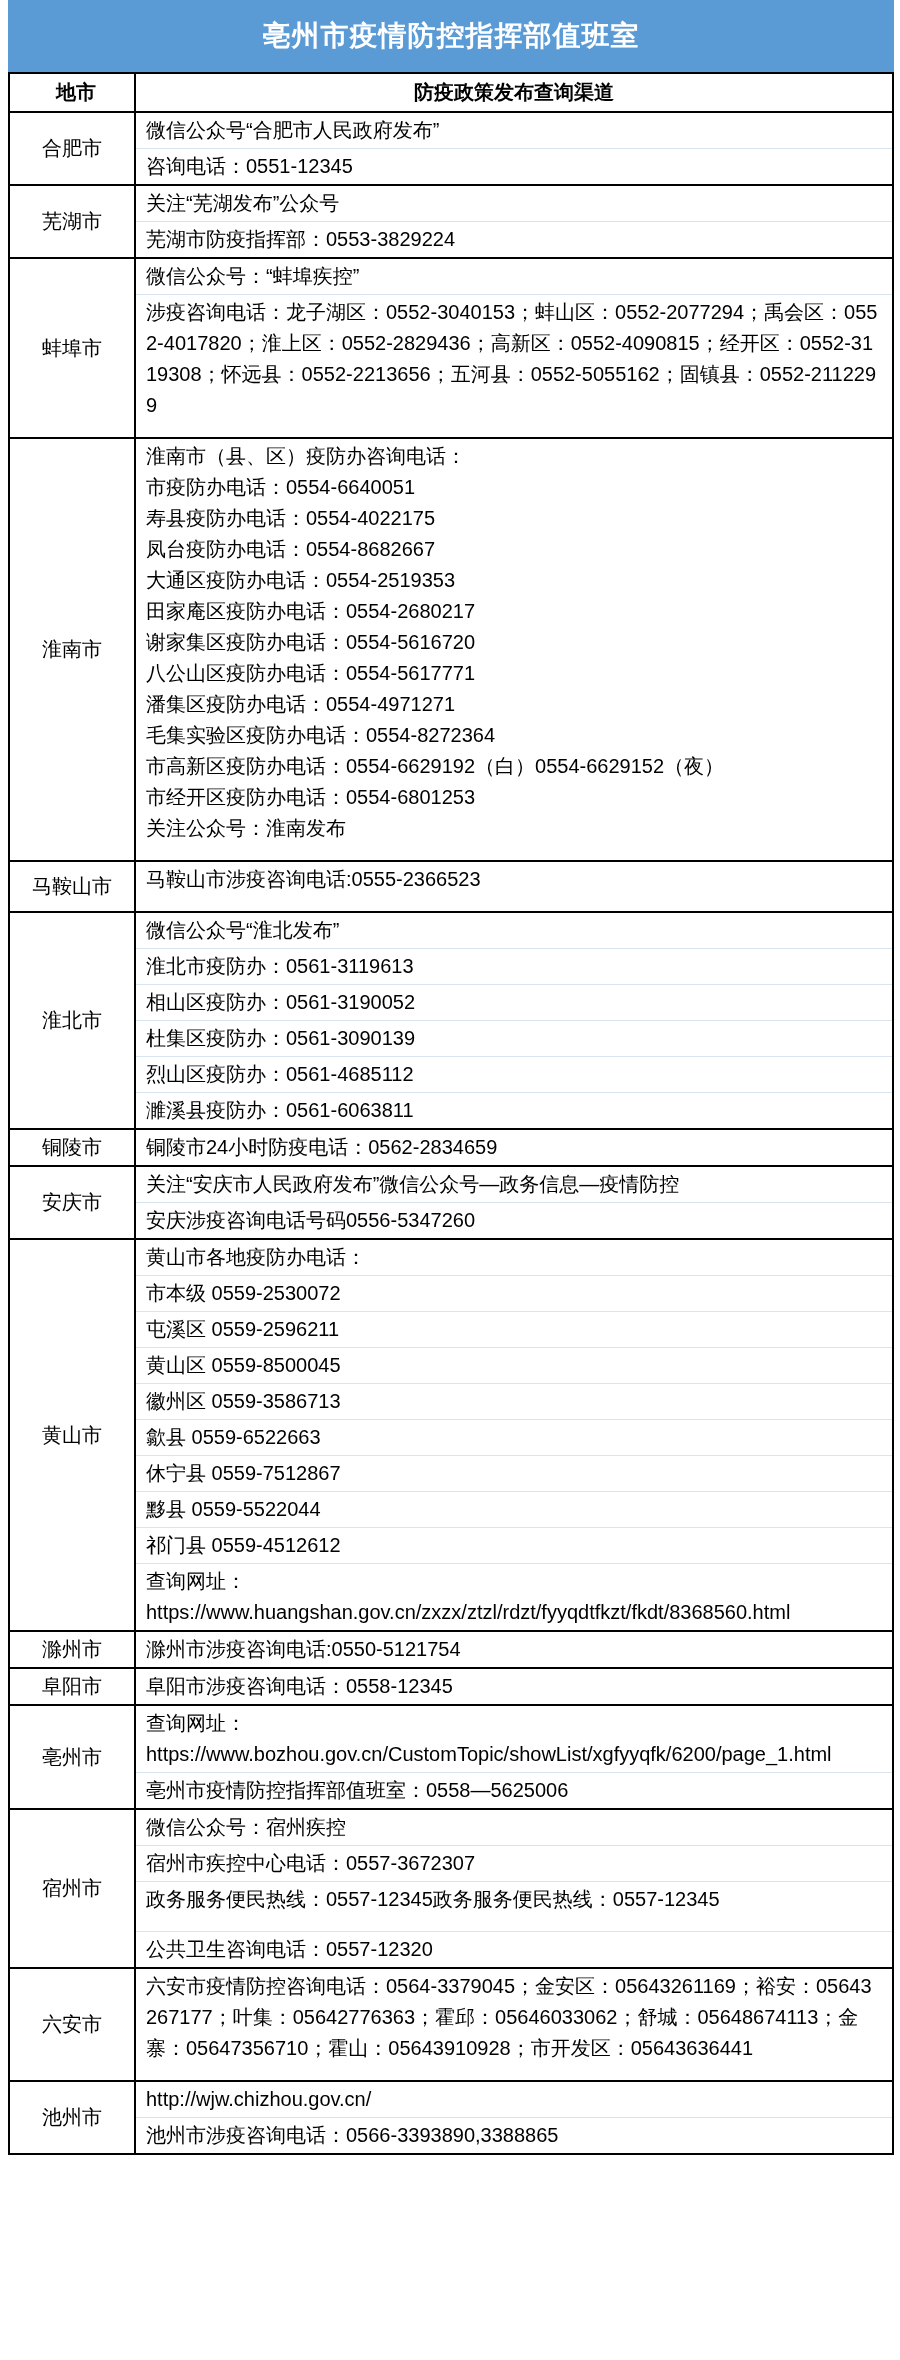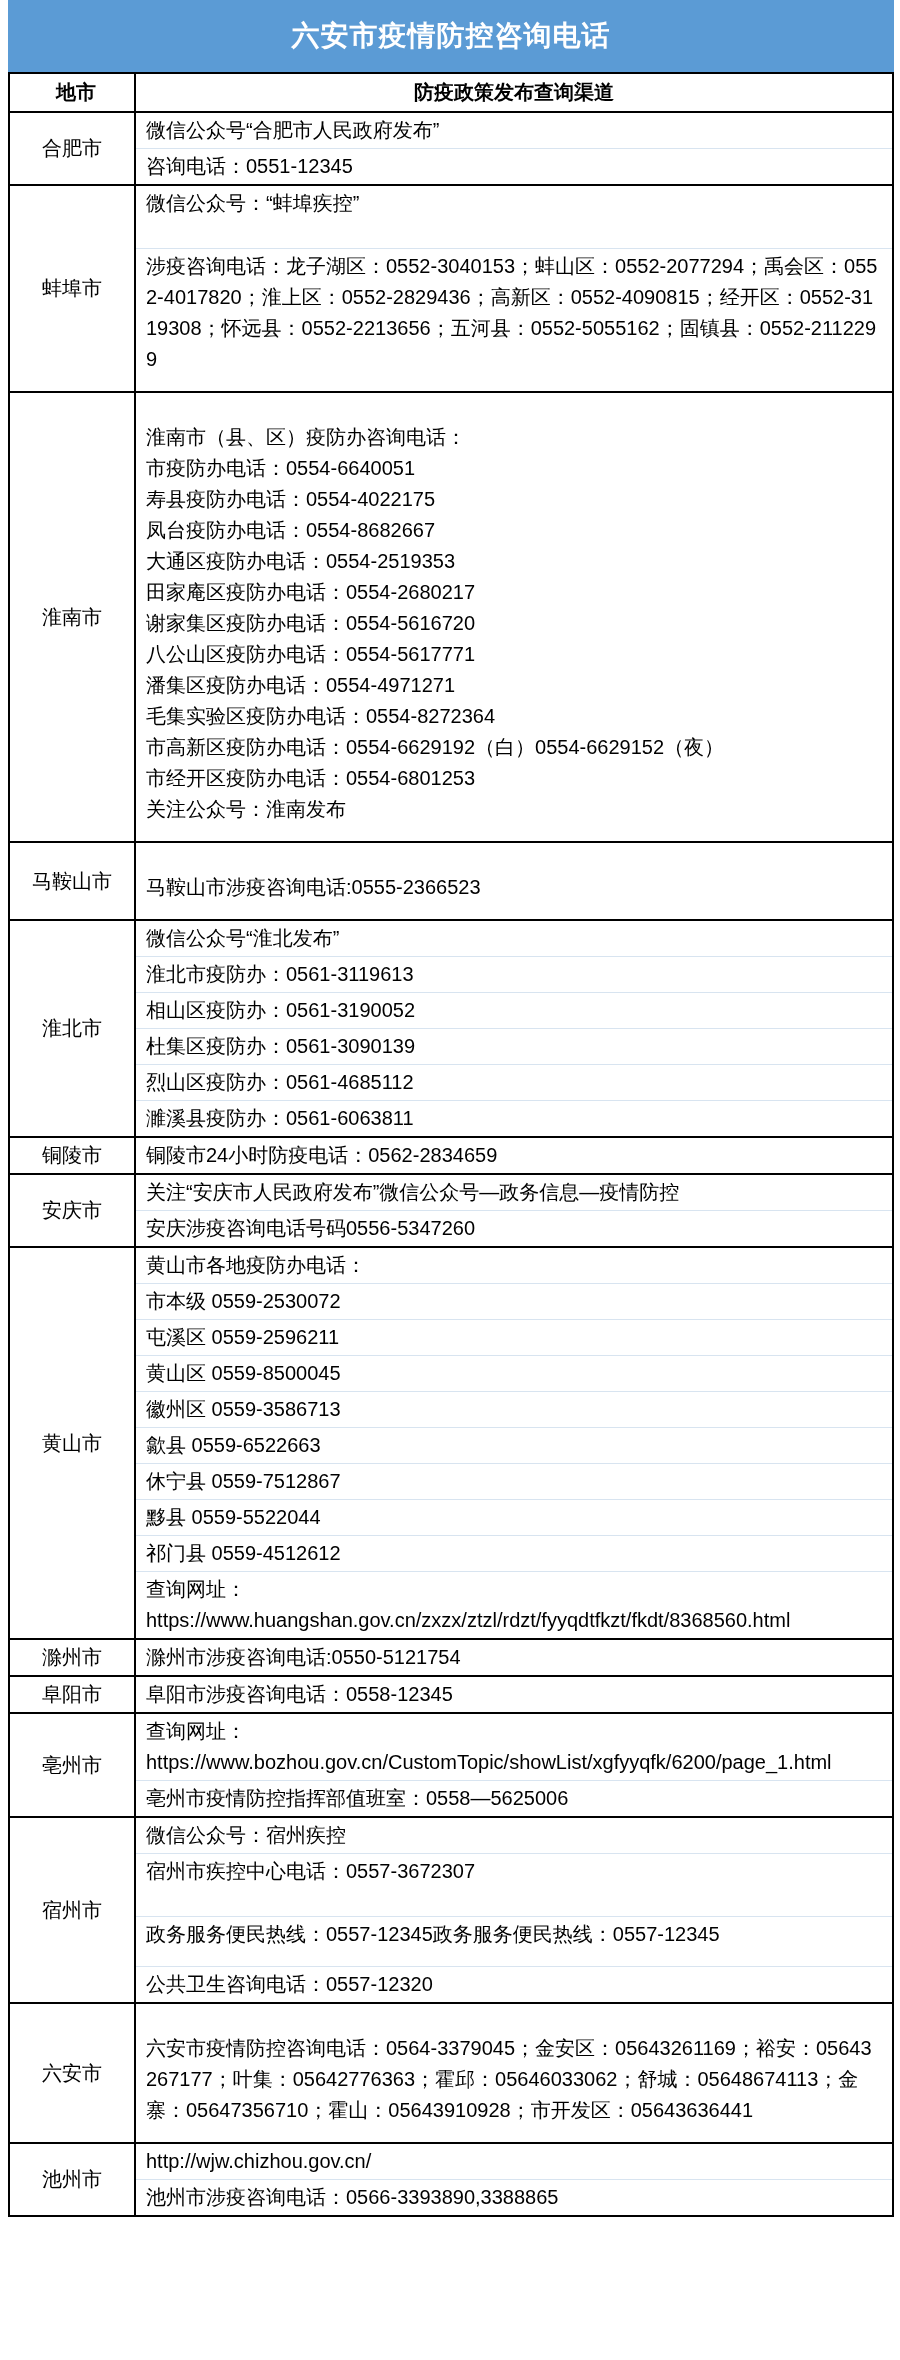--- a/index.html
+++ b/index.html
@@ -20,40 +20,47 @@
   td.city-cell{
     width:108px;text-align:center;font-size:20px;padding:4px 10px;
     border-right:2px solid #000;background:#fff;
   }
   td.channel-cell{padding:0;background:#fff;}
   .block{
     font-size:20px;line-height:31px;padding:2px 10px;
     white-space:pre-line;word-break:break-all;
   }
   .block + .block{border-top:1px solid #d8e4f0;}
-  .block.tall{padding-bottom:16px;margin-top:27px;}
+  .block.tall{padding-bottom:16px;}
 </style>
 </head>
 <body>
 
 <div class="wrap">
-  <div class="title-bar">六安市疫情防控咨询电话</div>
+  <div class="title-bar">亳州市疫情防控指挥部值班室</div>
   <table>
     <thead>
       <tr>
         <th class="city-h">地市</th>
         <th class="channel-h">防疫政策发布查询渠道</th>
       </tr>
     </thead>
     <tbody>
         <tr class="city-row">
           <td class="city-cell">合肥市</td>
           <td class="channel-cell">
             <div class="block">微信公众号“合肥市人民政府发布”</div>
             <div class="block">咨询电话：0551-12345</div>
+          </td>
+        </tr>
+        <tr class="city-row">
+          <td class="city-cell">芜湖市</td>
+          <td class="channel-cell">
+            <div class="block">关注“芜湖发布”公众号</div>
+            <div class="block">芜湖市防疫指挥部：0553-3829224</div>
           </td>
         </tr>
         <tr class="city-row">
           <td class="city-cell">蚌埠市</td>
           <td class="channel-cell">
             <div class="block">微信公众号：“蚌埠疾控”</div>
             <div class="block tall">涉疫咨询电话：龙子湖区：0552-3040153；蚌山区：0552-2077294；禹会区：0552-4017820；淮上区：0552-2829436；高新区：0552-4090815；经开区：0552-3119308；怀远县：0552-2213656；五河县：0552-5055162；固镇县：0552-2112299</div>
           </td>
         </tr>
         <tr class="city-row">

